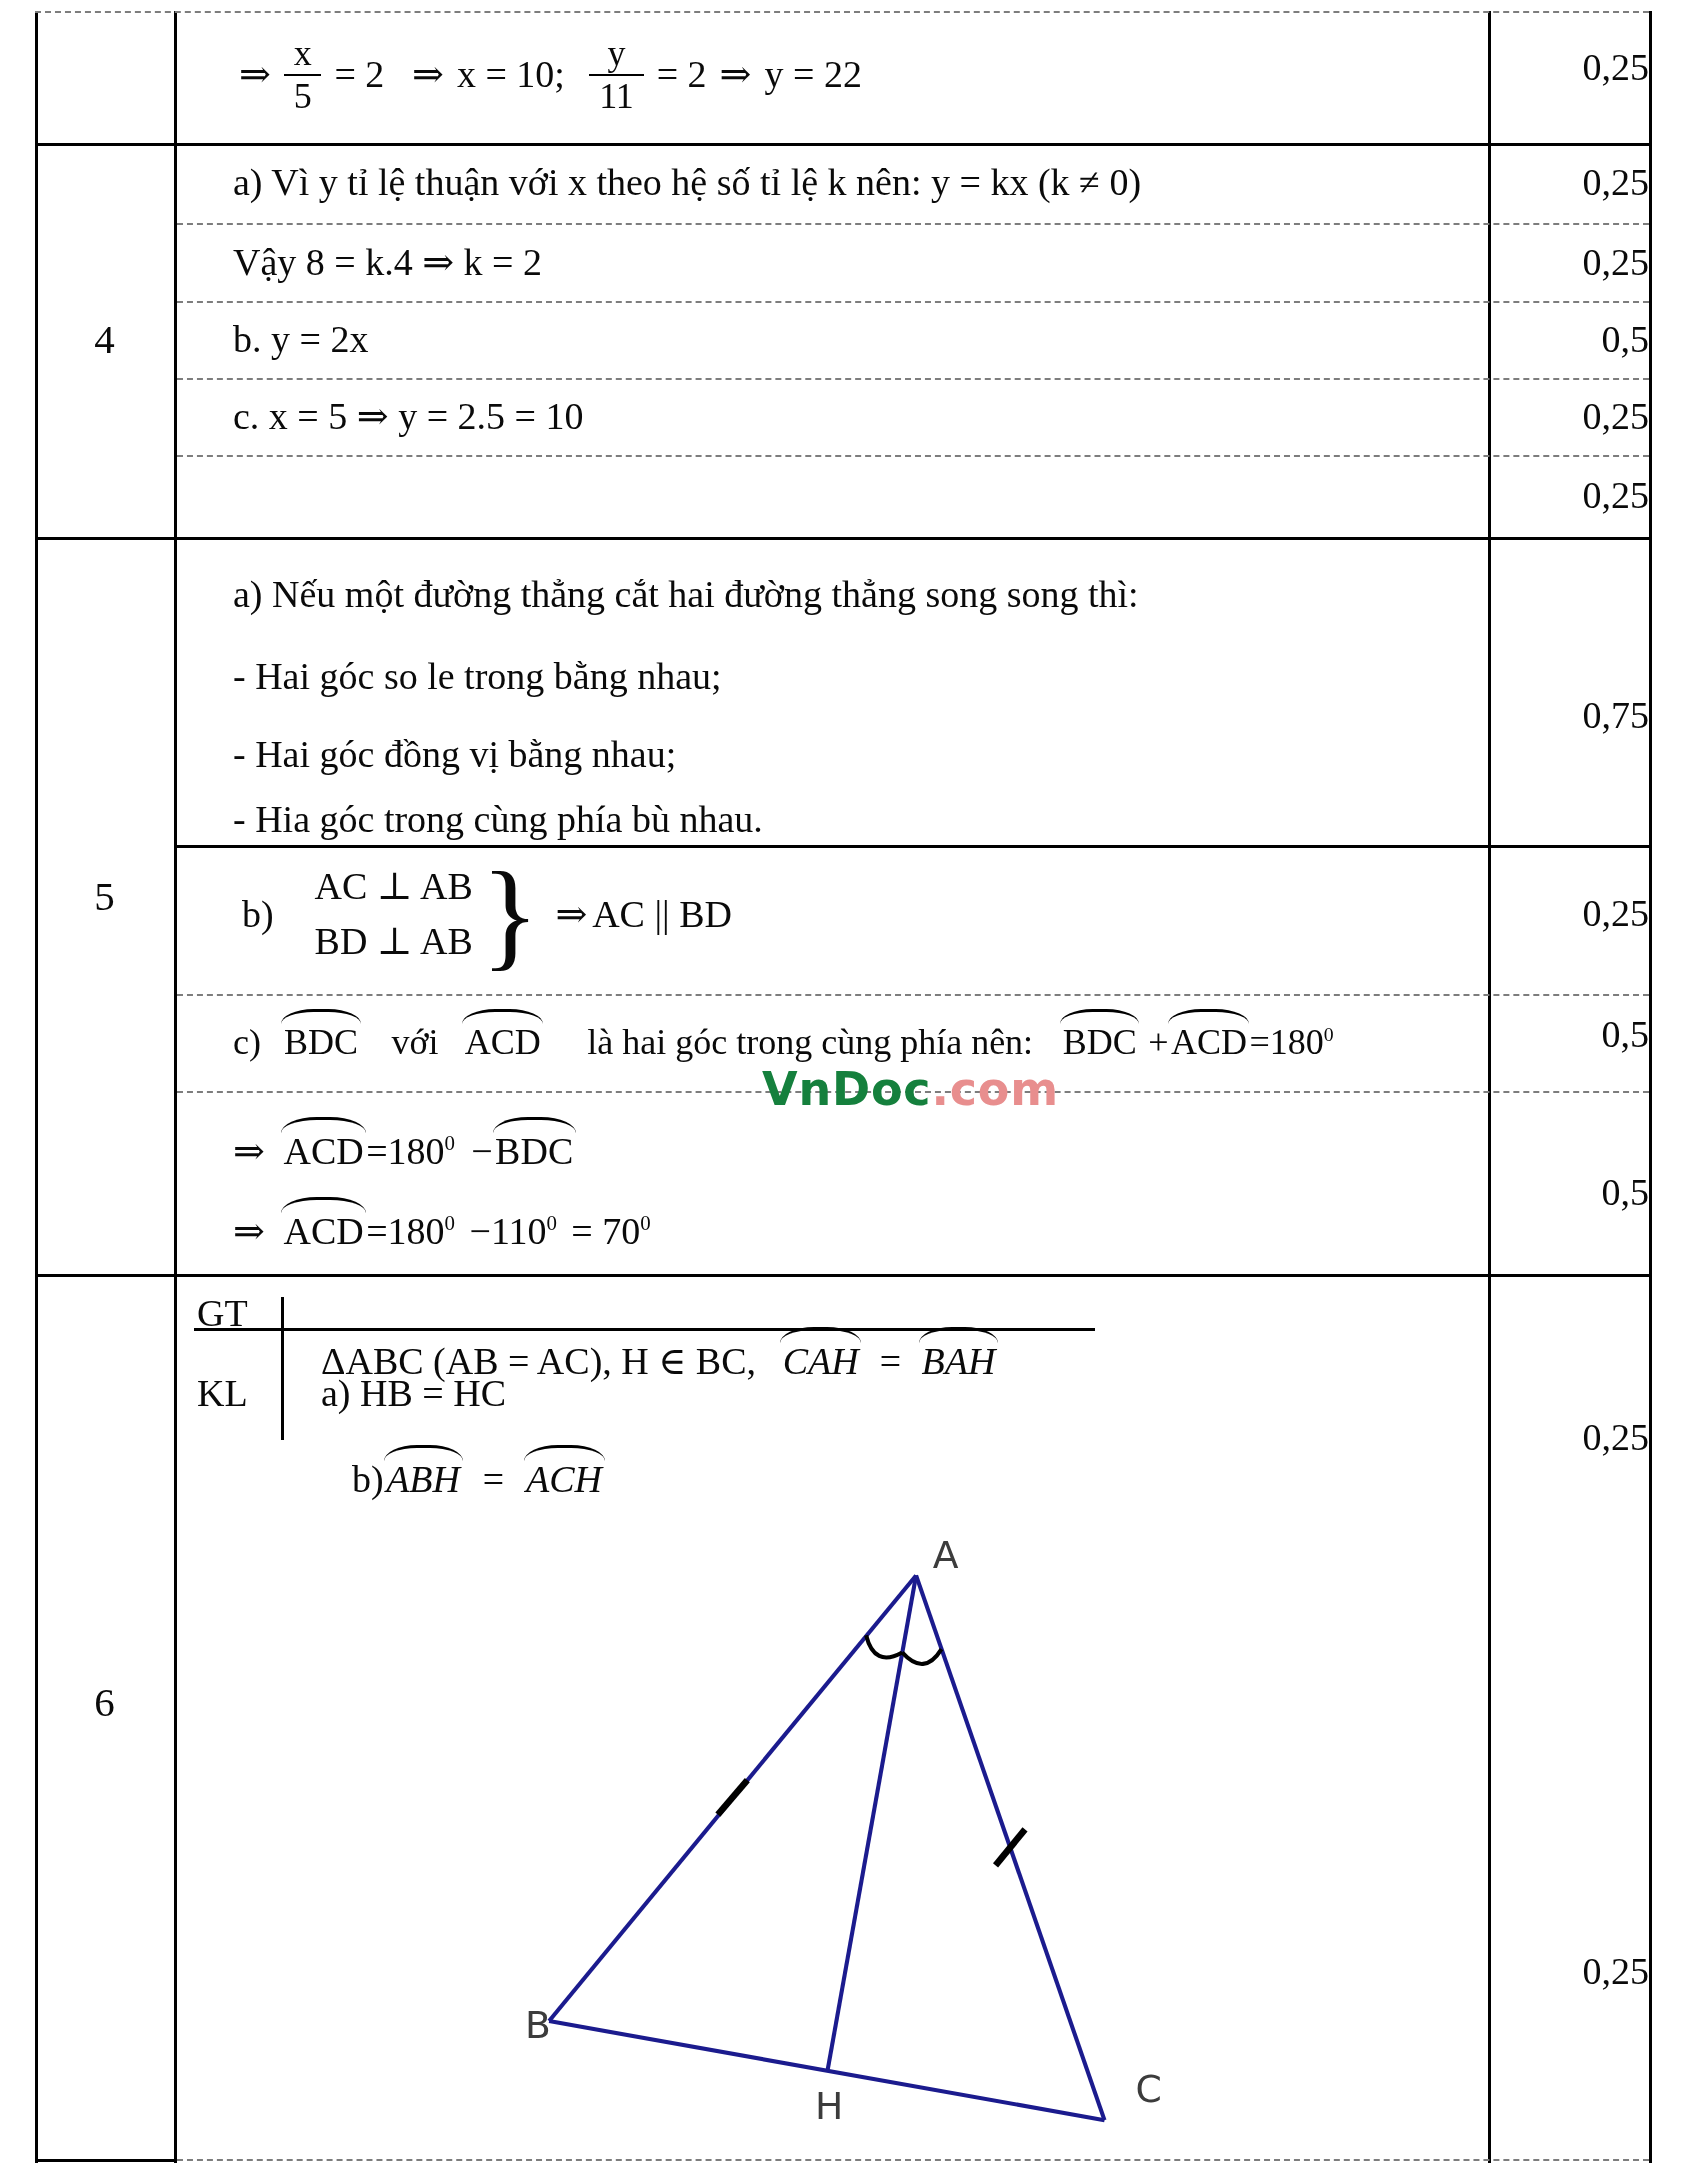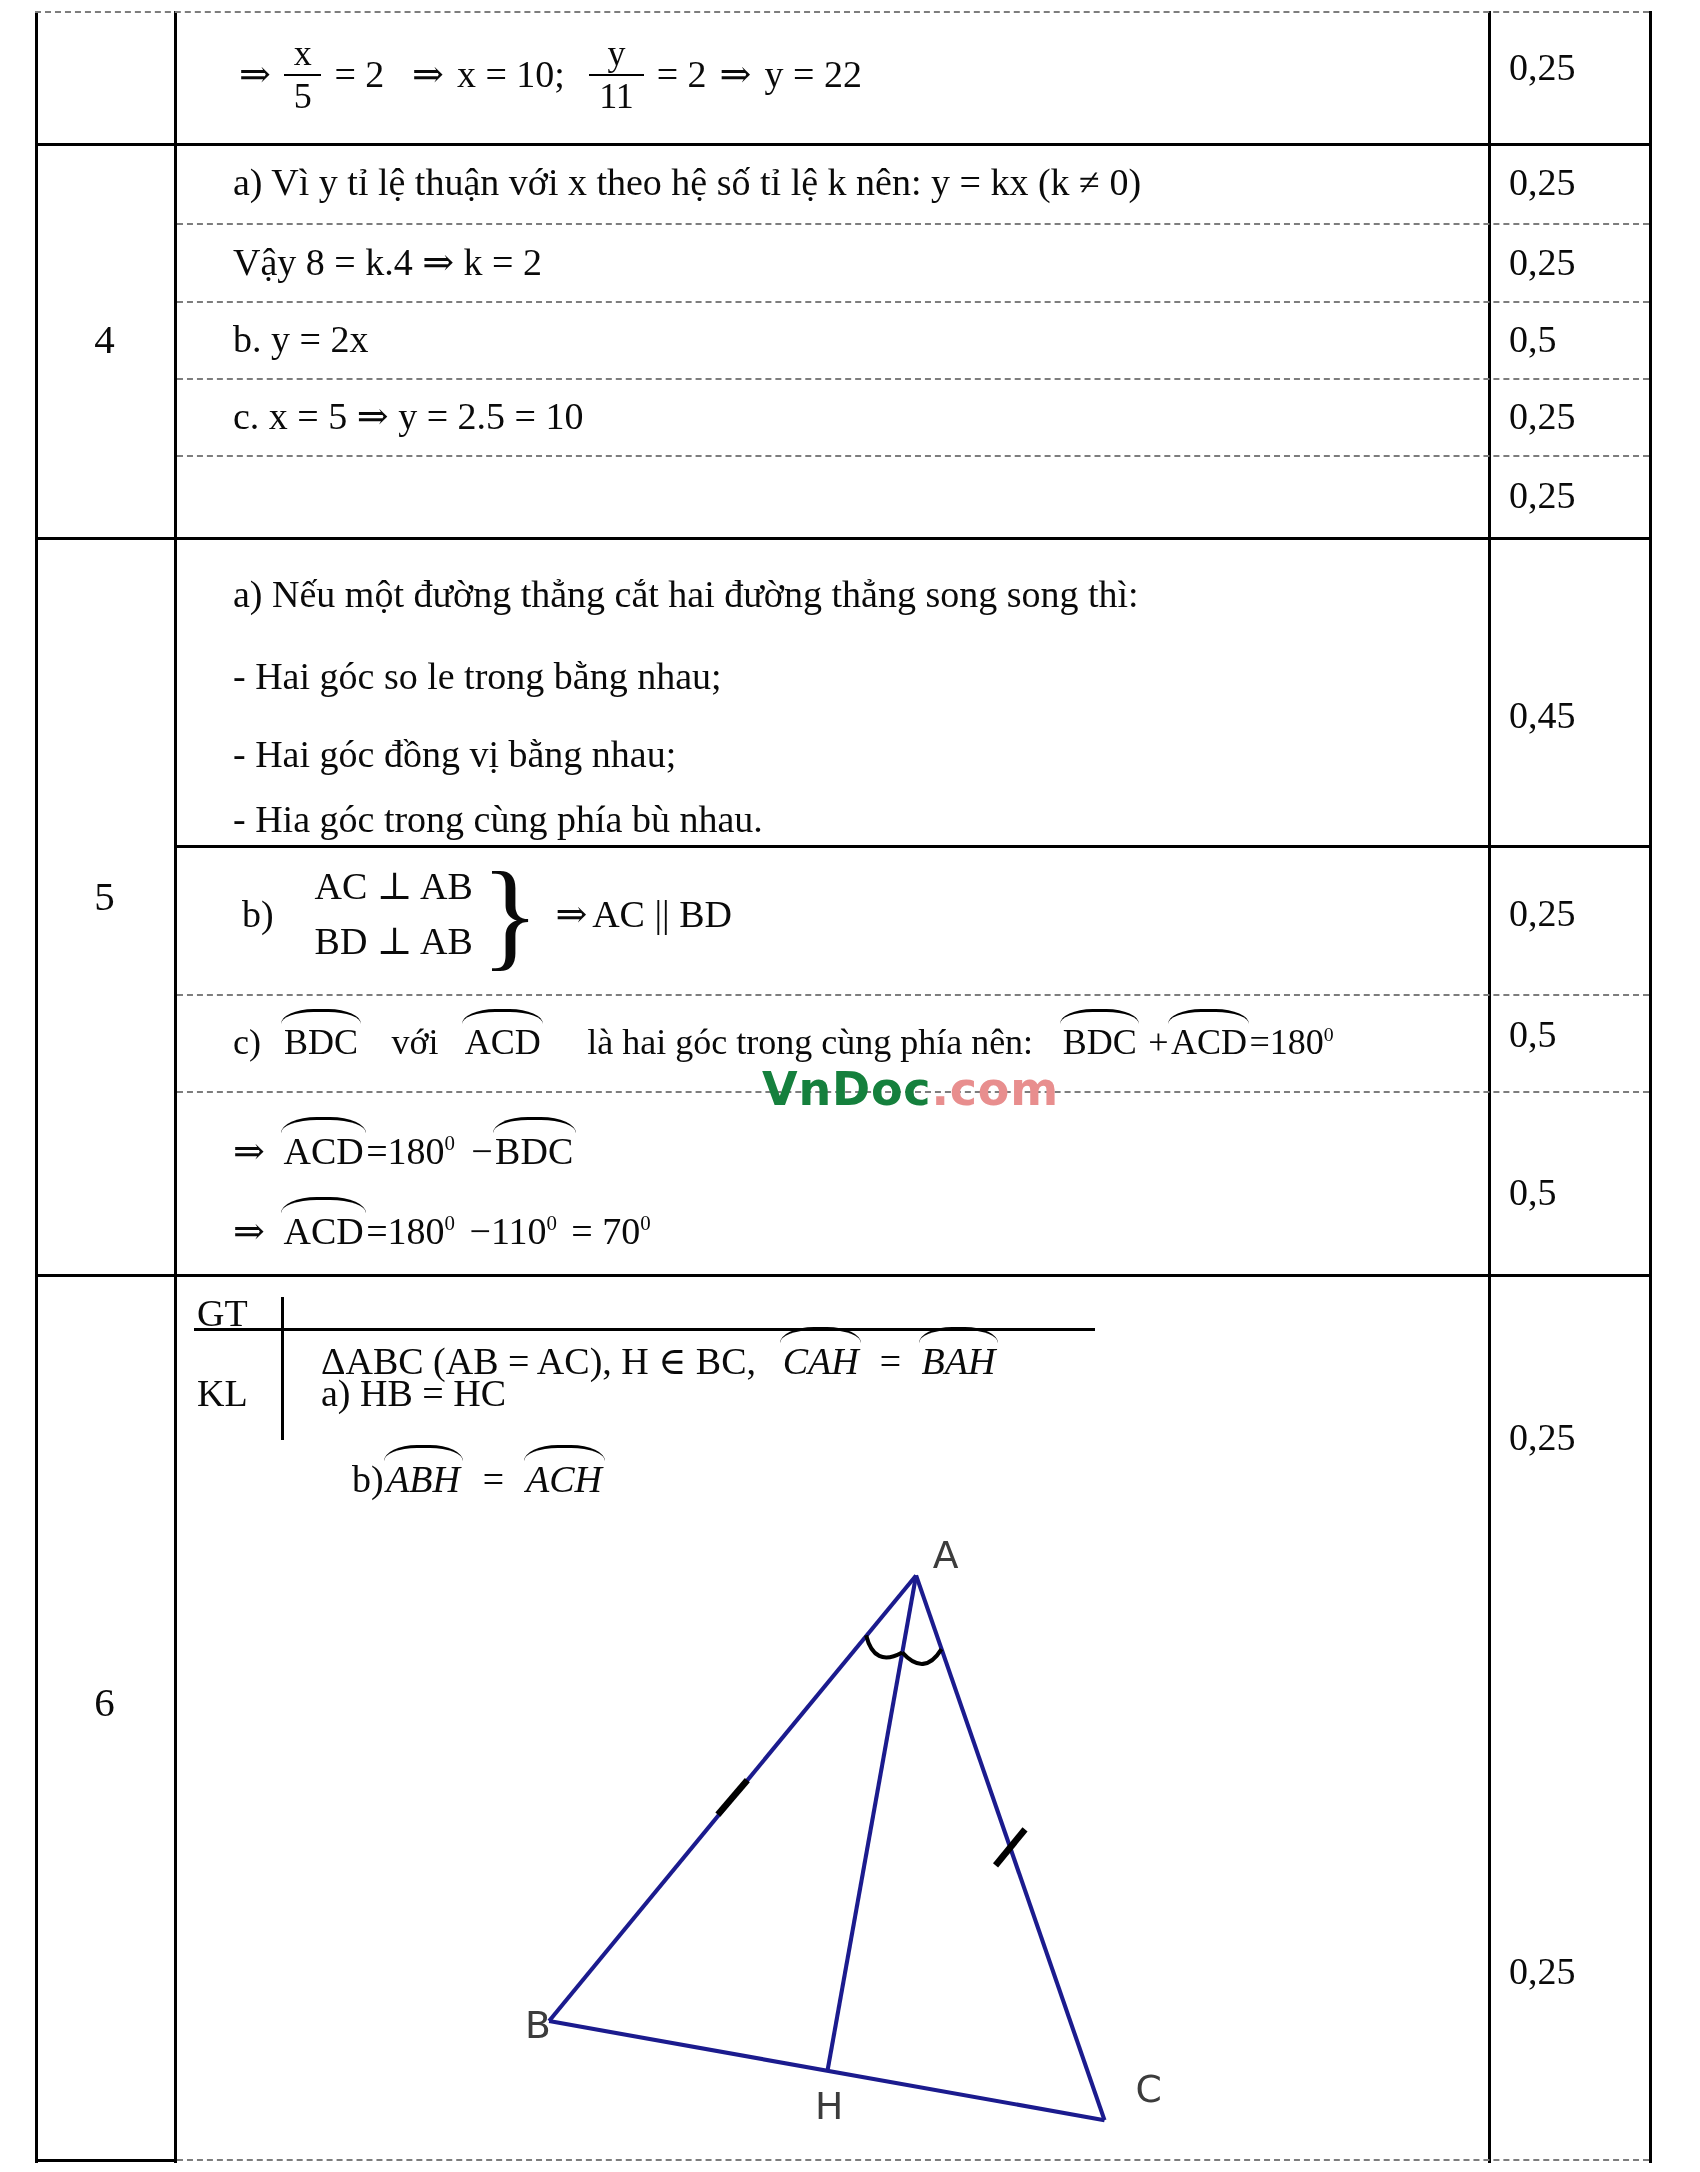--- a/index.html
+++ b/index.html
@@ -5,21 +5,21 @@
   html,body{margin:0;padding:0;background:#ffffff;}
   .page{position:relative;width:1701px;height:2172px;background:#ffffff;overflow:hidden;
         font-family:"Liberation Serif","DejaVu Serif",serif;color:#0a0a0a;}
   
   .vline{position:absolute;width:2.5px;background:#000;}
   .hsolid{position:absolute;height:2.5px;background:#000;}
   .hdash{position:absolute;height:0;border-top:2.5px dashed #7d7d7d;}
   
   .t{position:absolute;font-size:38px;line-height:49px;white-space:nowrap;}
   .qnum{left:35px;width:139px;text-align:center;font-size:41px;}
-  .score{left:1488px;width:161px;text-align:left;padding-left:21px;}
+  .score{left:1488px;width:161px;text-align:right;}
   .mathline{display:flex;align-items:center;gap:13px;}
   .frac{display:inline-flex;flex-direction:column;text-align:center;line-height:1.0;font-size:36px;}
   .frac .fn{display:block;padding:0 9.8px 3.3px 9.8px;}
   .frac .fd{display:block;border-top:2.5px solid #000;padding:1.6px 9.8px 0 9.8px;}
   .stack{display:inline-flex;flex-direction:column;gap:13px;margin-left:36px;line-height:1.1;}
   .brace{font-size:121px;line-height:0.85;font-weight:400;margin-left:3.3px;transform:scaleY(1.0);}
   .arr{letter-spacing:0;}
   .hat{position:relative;display:inline-block;padding:0 2.5px;}
   .hat::before{content:"";position:absolute;left:0;right:0;top:-0.26em;height:0.34em;
                border-top:3.3px solid #000;border-radius:50% 50% 0 0 / 120% 120% 0 0;}
@@ -83,21 +83,21 @@
   <div class="t score" style="top:158px;">0,25</div>
   <div class="t score" style="top:238px;">0,25</div>
   <div class="t score" style="top:315px;">0,5</div>
   <div class="t score" style="top:392px;">0,25</div>
   <div class="t score" style="top:471px;">0,25</div>
 
   <div class="t" style="left:233px;top:570px;">a) Nếu một đường thẳng cắt hai đường thẳng song song thì:</div>
   <div class="t" style="left:233px;top:652px;">- Hai góc so le trong bằng nhau;</div>
   <div class="t" style="left:233px;top:730px;text-align:right;">- Hai góc đồng vị bằng nhau;</div>
   <div class="t" style="left:233px;top:795px;">- Hia góc trong cùng phía bù nhau.</div>
-  <div class="t score" style="top:691px;">0,45</div>
+  <div class="t score" style="top:691px;">0,75</div>
 
   <div class="t mathline" style="left:242px;top:849px;height:131px;gap:4.9px;">
     <span>b)</span>
     <span class="stack">
       <span>AC ⊥ AB</span>
       <span>BD ⊥ AB</span>
     </span>
     <span class="brace">}</span>
     <span class="arr" style="margin-left:11.5px;">⇒</span>
     <span>AC || BD</span>

